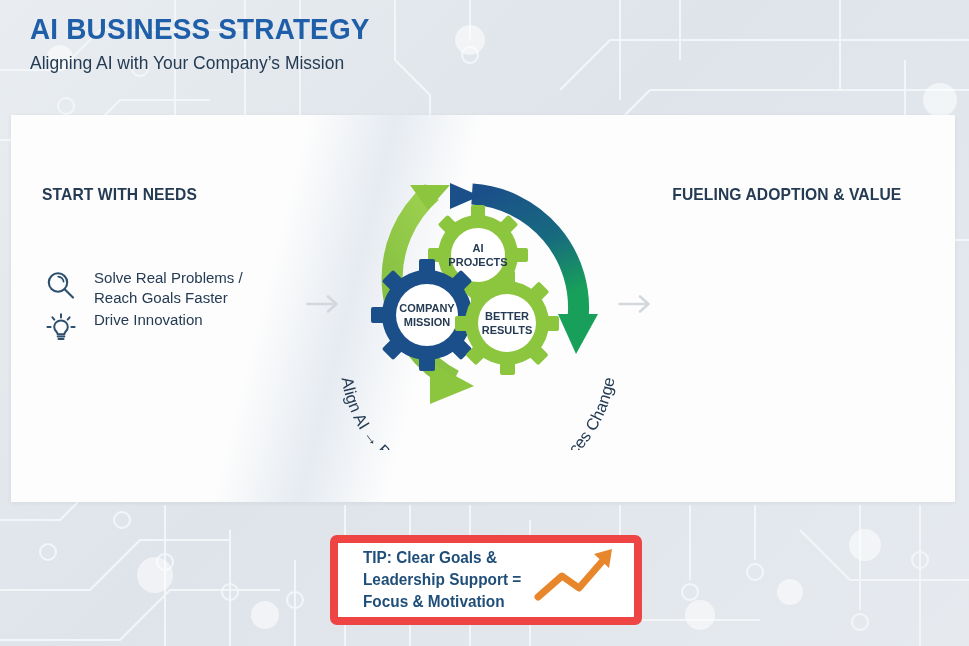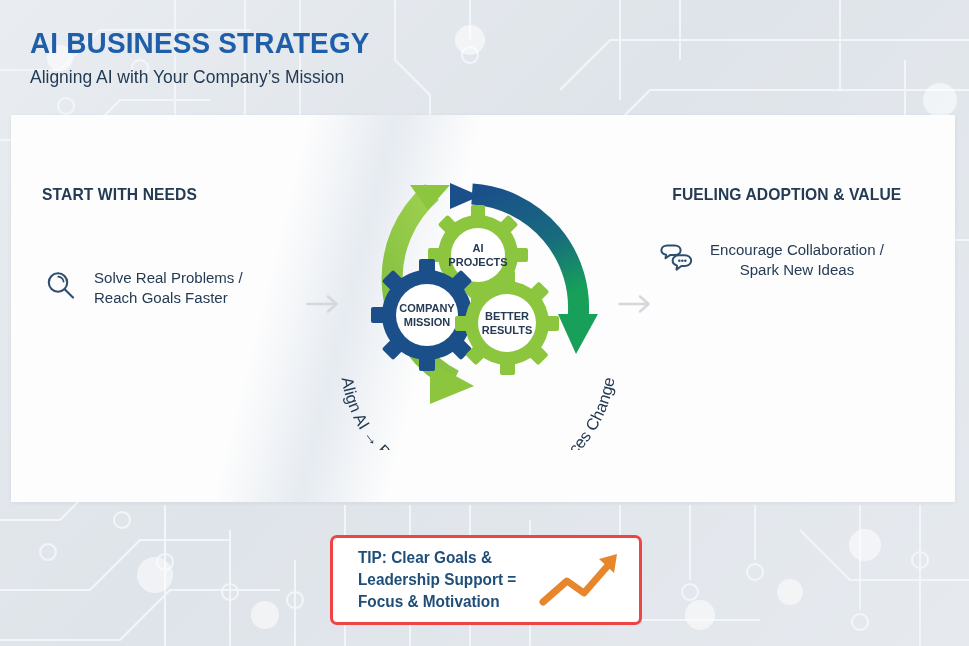--- a/index.html
+++ b/index.html
@@ -12,21 +12,21 @@
   }
 
   
   #bg-circuit {
     position:absolute; inset:0; width:969px; height:646px;
     background:linear-gradient(135deg,#e9edf1 0%,#dfe4ea 45%,#e6eaef 100%);
   }
   #bg-circuit svg { position:absolute; inset:0; }
 
   
-  #header { position:absolute; left:30px; top:26px; z-index:5; }
+  #header { position:absolute; left:30px; top:12px; z-index:5; }
   #title {
     font-size:30px; font-weight:bold; letter-spacing:.2px;
     color:#1f5ea8; font-stretch:condensed;
     transform:scaleX(.93); transform-origin:left center;
   }
   #subtitle {
     font-size:18px; color:#243b53; margin-top:7px;
     transform:scaleX(.97); transform-origin:left center;
   }
 
@@ -71,21 +71,21 @@
   .connector { position:absolute; z-index:4; }
   #connector-left  { left:306px; top:293px; }
   #connector-right { left:618px; top:293px; }
 
   
   #cycle { position:absolute; left:322px; top:180px; width:312px; height:270px; z-index:4; }
 
   
   #tip-box {
     position:absolute; left:330px; top:535px; width:312px; height:90px;
-    background:#fff; border:3px solid #ef4444; border-radius:7px;
+    background:#fff; border:8px solid #ef4444; border-radius:7px;
     z-index:5; display:flex; align-items:center;
   }
   #tip-text {
     font-size:16px; font-weight:bold; color:#1f4e79;
     line-height:1.38; padding-left:26px; white-space:pre-line;
     transform:scaleX(.96); transform-origin:left center;
   }
   #tip-arrow { position:absolute; right:10px; bottom:8px; }
 </style>
 </head>
@@ -190,40 +190,40 @@
       <svg width="34" height="34" viewBox="0 0 34 34" fill="none" stroke="#2d4f6e" stroke-width="2.1" stroke-linecap="round">
         <circle cx="14" cy="13.5" r="9.2"></circle>
         <line x1="20.7" y1="20.3" x2="29" y2="28.6"></line>
         <path d="M14.2 7.6a6 6 0 0 1 5.4 5" stroke-width="1.7"></path>
       </svg>
     </span>
     <span class="item-label">Solve Real Problems /
 Reach Goals Faster</span>
   </div>
 
+  <div class="item">
+    <span class="item-icon">
+      <svg width="34" height="34" viewBox="0 0 34 34" fill="none" stroke="#2d4f6e" stroke-width="2" stroke-linecap="round">
+        <path d="M17 9.4c-4 0-6.8 3-6.8 6.6 0 2.6 1.6 4 2.7 5.3.6.7.8 1.3.8 2h6.6c0-.7.2-1.3.8-2 1.1-1.3 2.7-2.7 2.7-5.3 0-3.6-2.8-6.6-6.8-6.6z"></path>
+        <line x1="13.7" y1="25.4" x2="20.3" y2="25.4"></line>
+        <line x1="14.5" y1="28.1" x2="19.5" y2="28.1"></line>
+        <line x1="17" y1="3.2" x2="17" y2="6.4"></line>
+        <line x1="8.4" y1="6.3" x2="10.3" y2="8.6"></line>
+        <line x1="25.6" y1="6.3" x2="23.7" y2="8.6"></line>
+        <line x1="3.4" y1="16" x2="6.6" y2="16"></line>
+        <line x1="30.6" y1="16" x2="27.4" y2="16"></line>
+      </svg>
+    </span>
+    <span class="item-label">Drive Innovation</span>
+  </div>
 </div>
 
 <div class="col" id="col-right">
   <div class="col-head">FUELING ADOPTION &amp; VALUE</div>
 
-  <div class="item">
-    <span class="item-icon">
-      <svg width="38" height="34" viewBox="0 0 38 34" fill="none" stroke="#2d4f6e" stroke-width="2" stroke-linejoin="round">
-        <path d="M3.4 9.3c0-2.7 2.6-4.8 5.8-4.8h7.6c3.2 0 5.8 2.1 5.8 4.8s-2.6 4.8-5.8 4.8H12l-4.5 3.2.6-3.5c-2.7-.6-4.7-2.5-4.7-4.5z"></path>
-        <path d="M14.6 19.6c0-3 2.9-5.4 6.5-5.4h5.6c3.6 0 6.5 2.4 6.5 5.4s-2.9 5.4-6.5 5.4h-3.3l-4.9 3.6.6-4c-2.7-.8-4.5-2.8-4.5-5z"></path>
-        <g stroke-width="2.4" stroke-linecap="round">
-          <line x1="21.3" y1="19.8" x2="21.4" y2="19.8"></line>
-          <line x1="24.3" y1="19.8" x2="24.4" y2="19.8"></line>
-          <line x1="27.3" y1="19.8" x2="27.4" y2="19.8"></line>
-        </g>
-      </svg>
-    </span>
-    <span class="item-label">Encourage Collaboration /
-Spark New Ideas</span>
-  </div>
 
 
 </div>
 
 <div class="connector" id="connector-left">
   <svg width="34" height="22" viewBox="0 0 34 22" fill="none" stroke="#d4d8dd" stroke-width="2.6" stroke-linecap="round" stroke-linejoin="round">
     <line x1="1.5" y1="11" x2="30" y2="11"></line>
     <polyline points="22,3.5 30.5,11 22,18.5"></polyline>
   </svg>
 </div>

